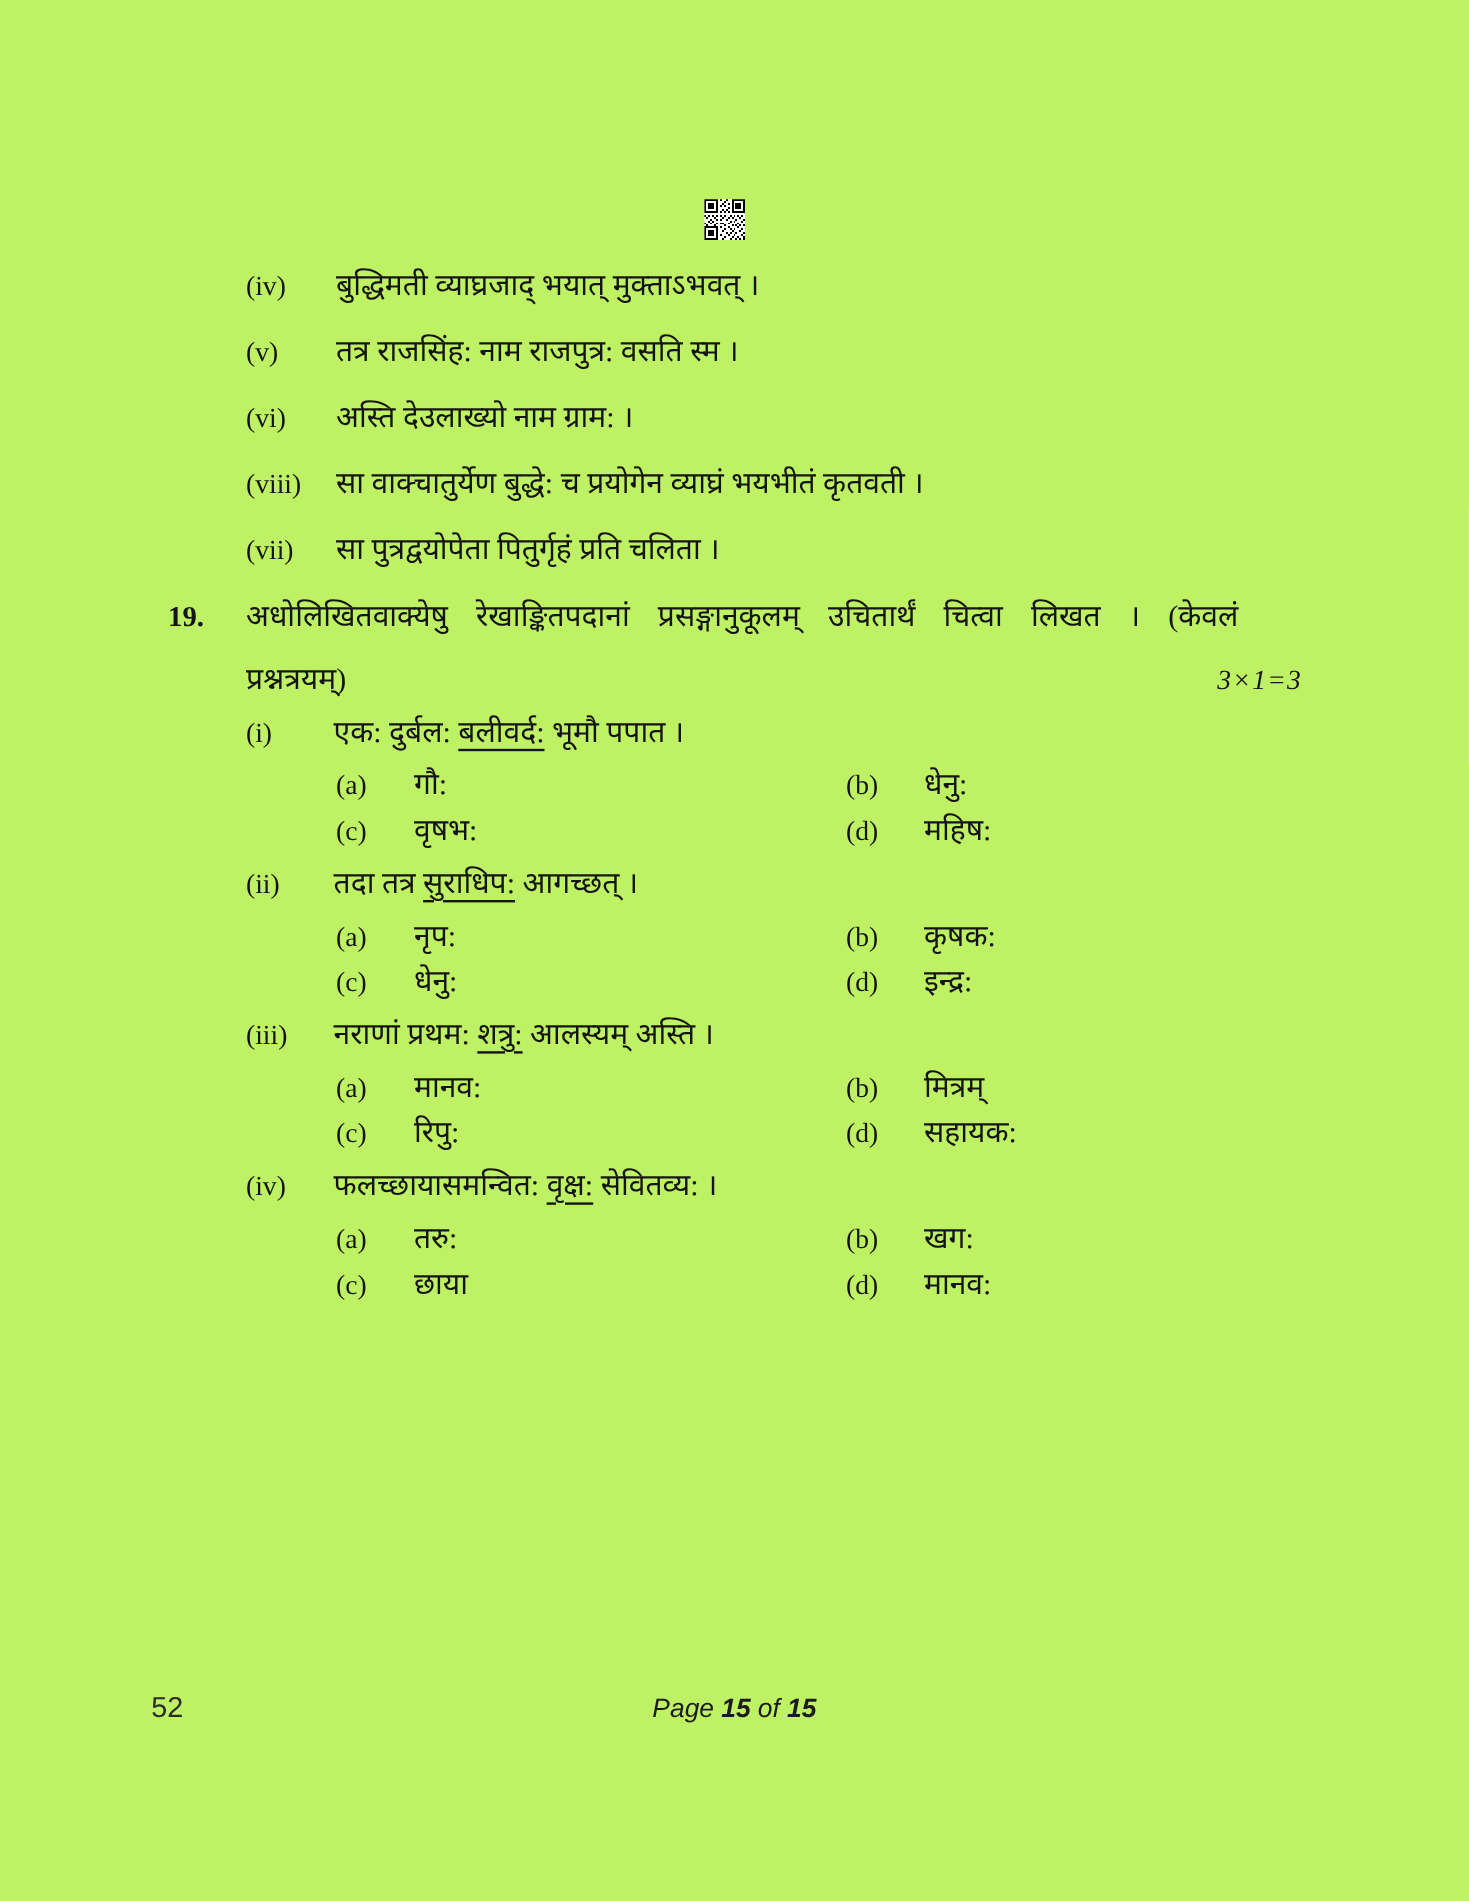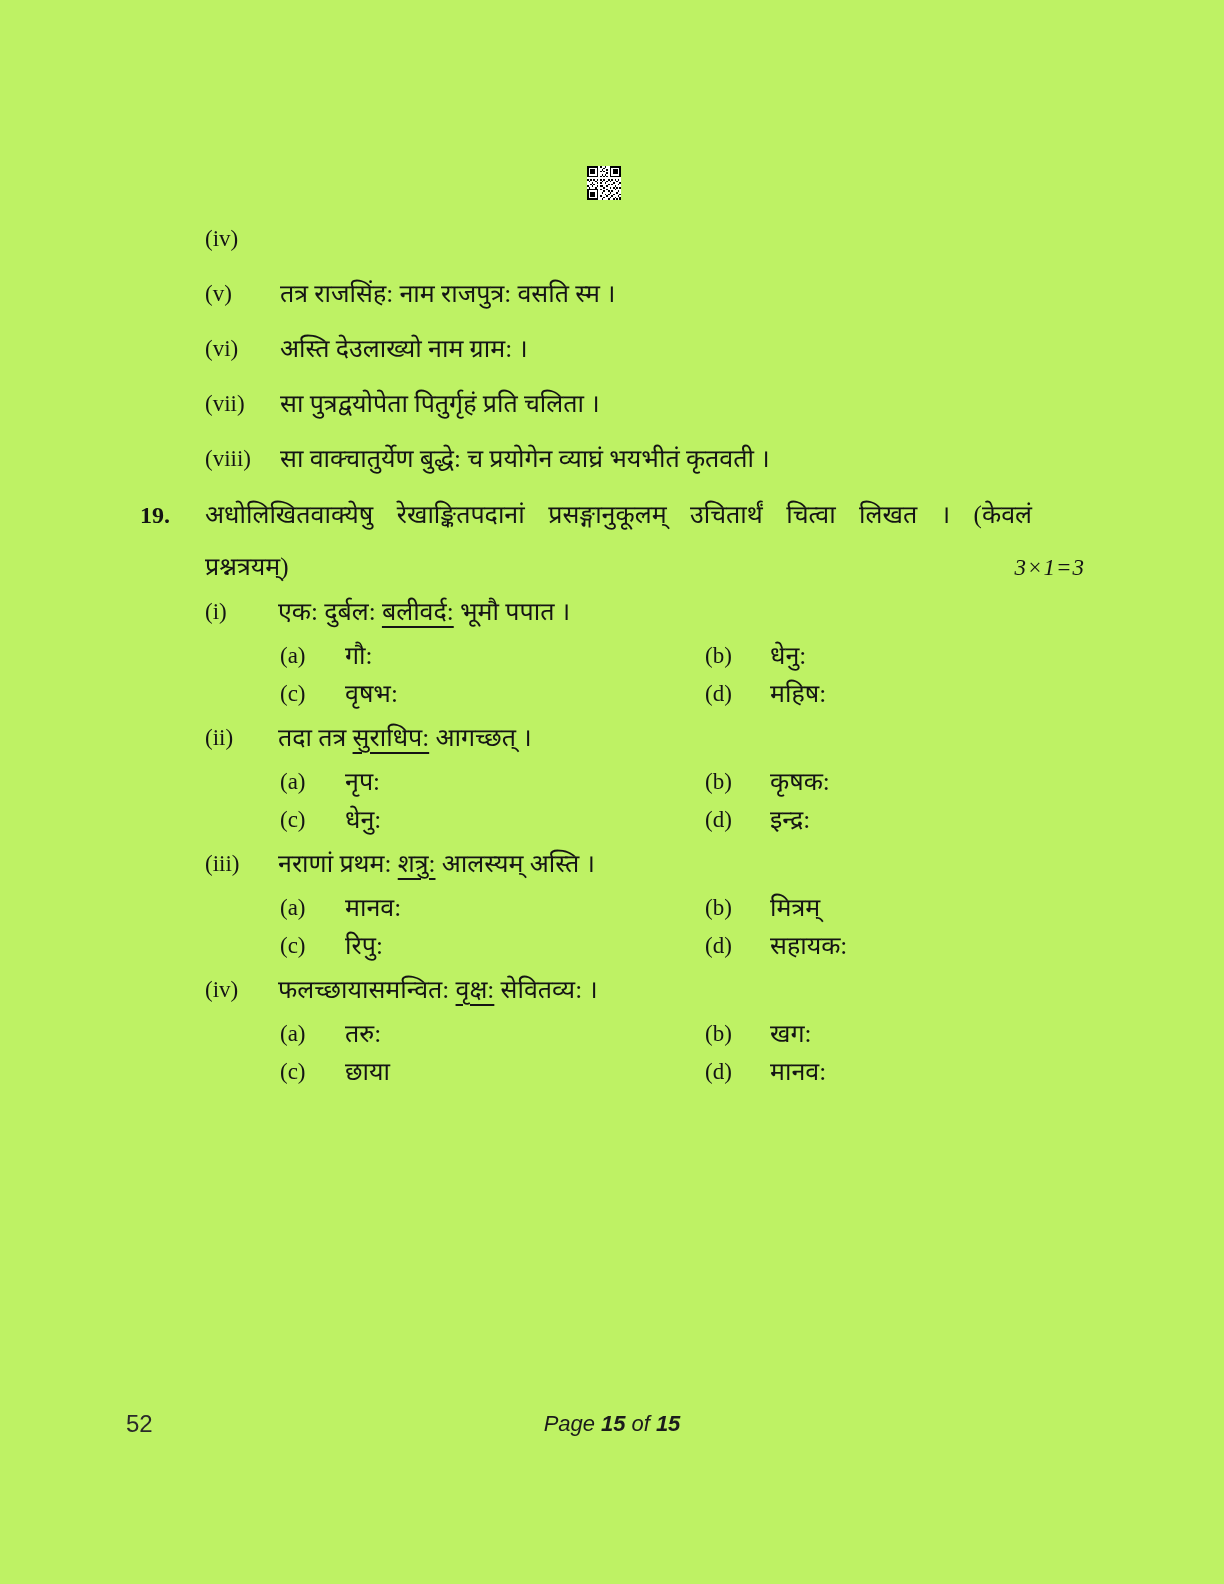--- a/index.html
+++ b/index.html
@@ -163,36 +163,37 @@
         <rect x="16" y="20" width="1" height="1"></rect>
         <rect x="18" y="20" width="1" height="1"></rect>
         <rect x="20" y="20" width="1" height="1"></rect>
     </g>
   </svg>
 
   <div class="content">
 
     <div class="sent-row">
       <span class="sent-lbl">(iv)</span>
+      <span class="sent-txt">बुद्धिमती व्याघ्रजाद् भयात् मुक्ताऽभवत् ।</span>
     </div>
     <div class="sent-row">
       <span class="sent-lbl">(v)</span>
       <span class="sent-txt">तत्र राजसिंह: नाम राजपुत्र: वसति स्म ।</span>
     </div>
     <div class="sent-row">
       <span class="sent-lbl">(vi)</span>
       <span class="sent-txt">अस्ति देउलाख्यो नाम ग्राम: ।</span>
     </div>
     <div class="sent-row">
+      <span class="sent-lbl">(viii)</span>
+      <span class="sent-txt">सा वाक्चातुर्येण बुद्धे: च प्रयोगेन व्याघ्रं भयभीतं कृतवती ।</span>
+    </div>
+    <div class="sent-row">
       <span class="sent-lbl">(vii)</span>
       <span class="sent-txt">सा पुत्रद्वयोपेता पितुर्गृहं प्रति चलिता ।</span>
-    </div>
-    <div class="sent-row">
-      <span class="sent-lbl">(viii)</span>
-      <span class="sent-txt">सा वाक्चातुर्येण बुद्धे: च प्रयोगेन व्याघ्रं भयभीतं कृतवती ।</span>
     </div>
 
     <div class="q18">
       <div class="qnum">19.</div>
       <div class="qbody">
         <div class="q-line1">अधोलिखितवाक्येषु रेखाङ्कितपदानां प्रसङ्गानुकूलम् उचितार्थं चित्वा लिखत । (केवलं</div>
         <div class="q-line2">
           <span class="q-line2-text">प्रश्नत्रयम्)</span>
           <span class="q-marks">3×1=3</span>
         </div>

